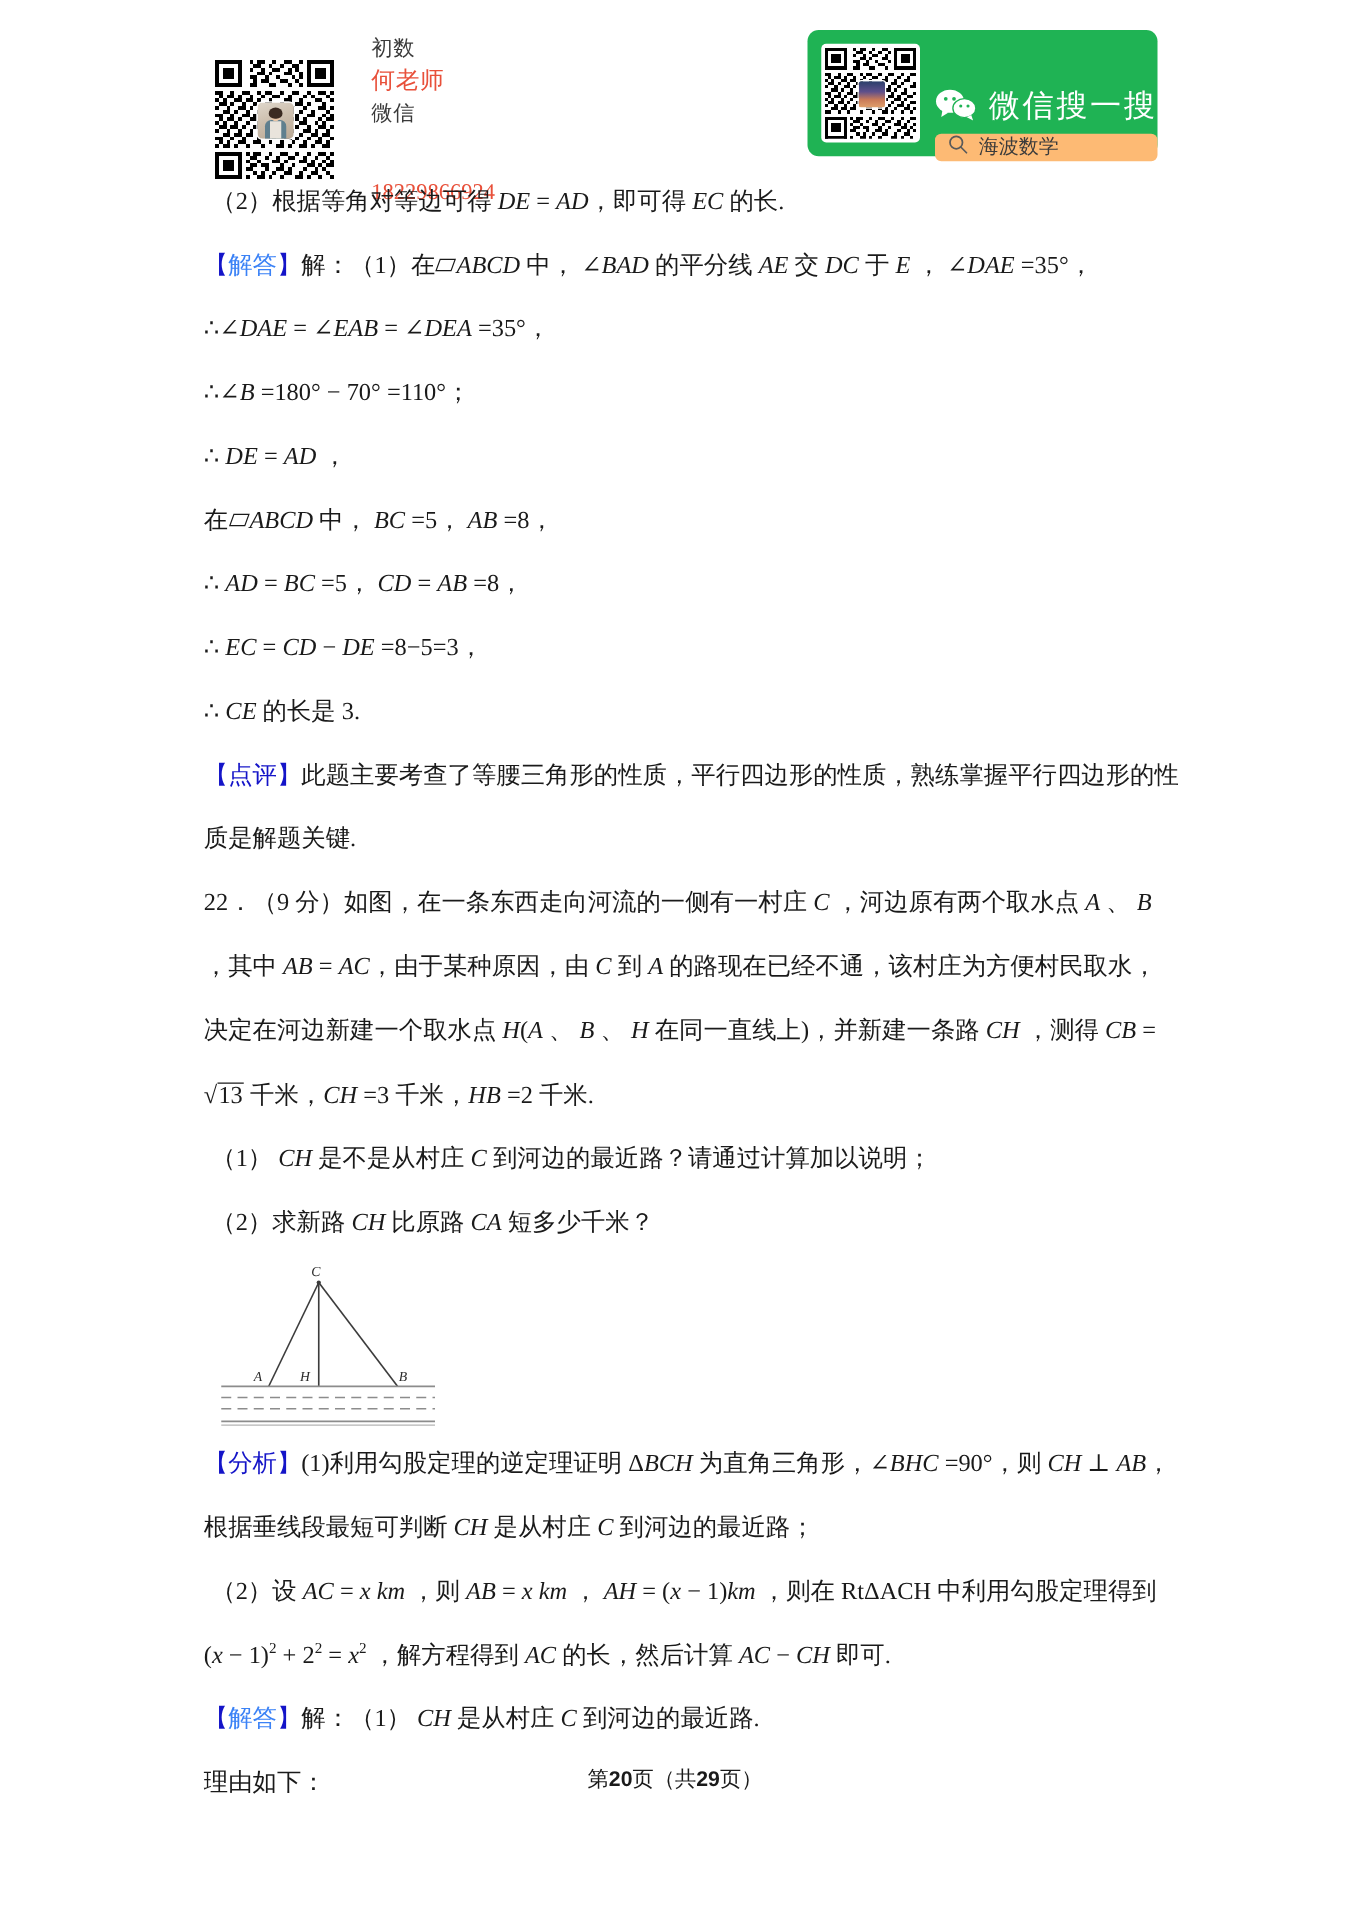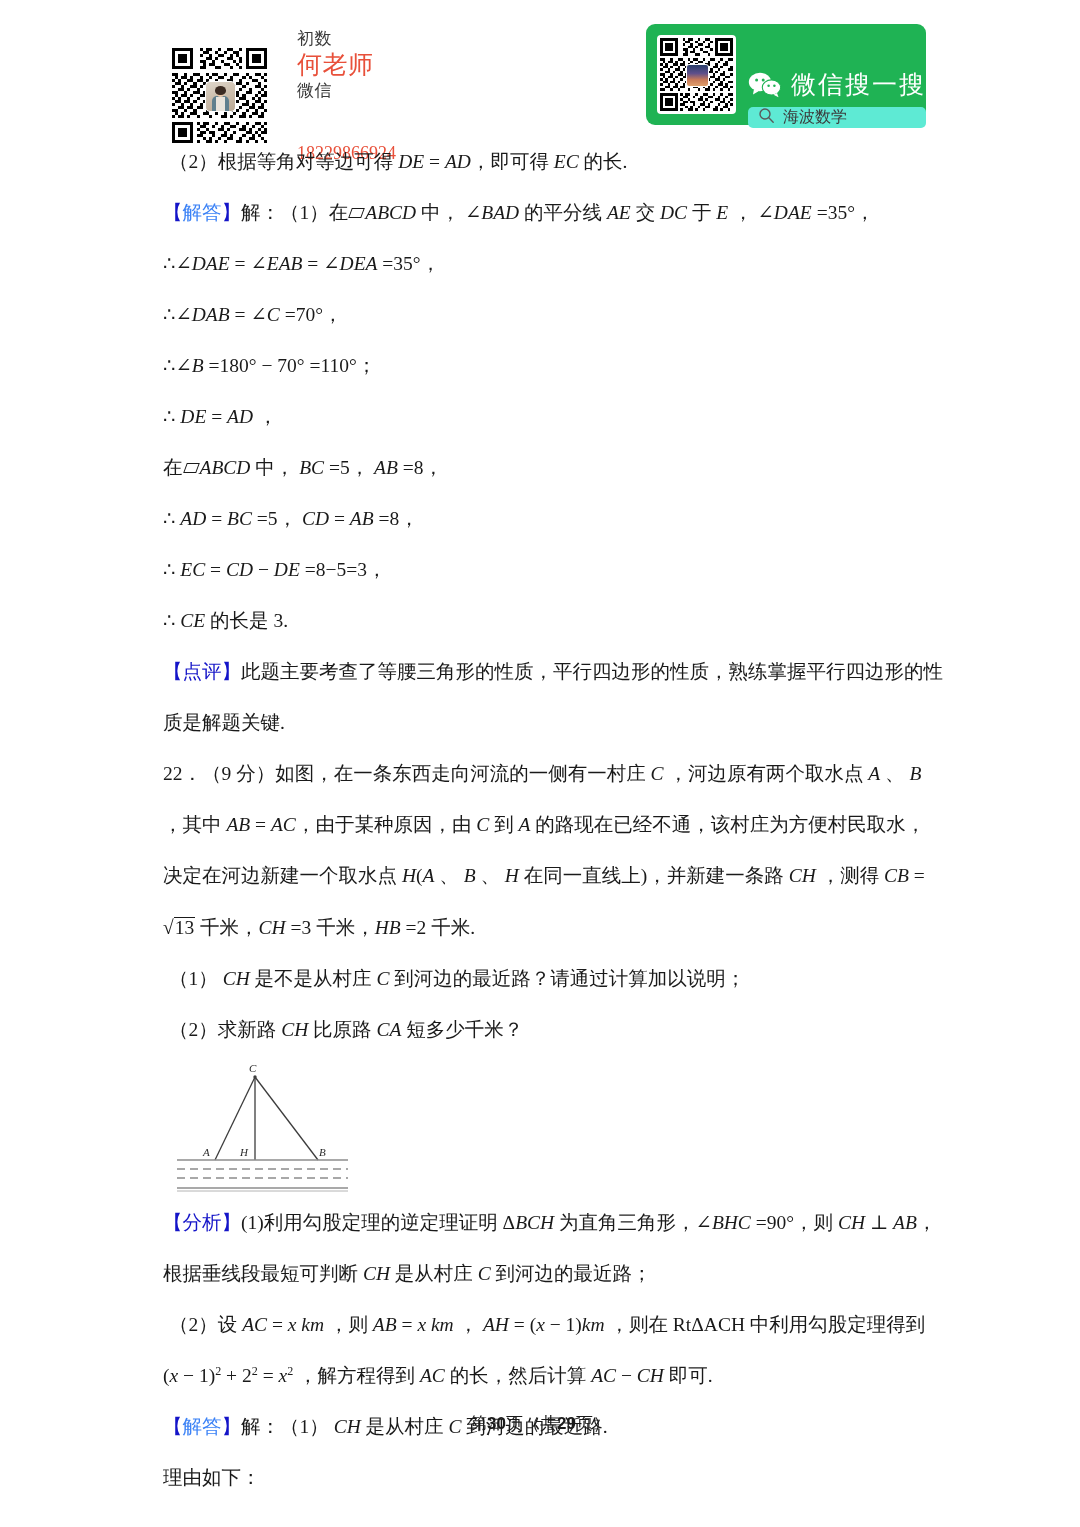--- a/index.html
+++ b/index.html
@@ -84,21 +84,21 @@
     padding-top: 2px;
     font-family: "Liberation Serif", "DejaVu Serif", serif;
   }
   .qr-text div {
     line-height: 26px;
     font-size: 17px;
     letter-spacing: 0.5px;
     white-space: nowrap;
   }
   .qr-text .line-dark { color: #3a3a3a; }
-  .qr-text .line-red  { color: #e8503a; font-size: 25px; }
+  .qr-text .line-red  { color: #e8503a; font-size: 19px; }
   .qr-text .line-phone { color: #e8503a; font-size: 18px; letter-spacing: 0px; margin-top: 36px; }
 
   
   .wx-banner {
     position: absolute;
     left: 646px;
     top: 24px;
     width: 280px;
     height: 101px;
     background: #1fb354;
@@ -151,21 +151,21 @@
   .wx-title {
     color: #ffffff;
     font-size: 25px;
     letter-spacing: 2px;
     font-family: "Liberation Sans", "DejaVu Sans", sans-serif;
     white-space: nowrap;
   }
   .wx-searchbox {
     margin-top: 6px;
     height: 31px;
-    background: #5eead4;
+    background: #fdba74;
     border-radius: 5px;
     display: flex;
     align-items: center;
     padding: 0 10px;
     box-sizing: border-box;
   }
   .wx-search-icon { flex: none; margin-right: 8px; display: block; }
   .wx-search-text {
     font-size: 16px;
     color: #3b3b3b;
@@ -759,21 +759,20 @@
       </div>
     </div>
   </div>
 </div>
 
 <div class="doc">
 
   <div class="p indent">（2）根据等角对等边可得 <i class="it">DE</i> = <i class="it">AD</i>，即可得 <i class="it">EC</i> 的长.</div>
   <div class="p"><span class="tag"><span class="br">【</span><span class="tx-red">解答</span><span class="br">】</span></span>解：（1）在<span class="pgm"></span><i class="it">ABCD</i> 中，&nbsp;∠<i class="it">BAD</i> 的平分线 <i class="it">AE</i> 交 <i class="it">DC</i> 于 <i class="it">E</i> ，&nbsp;∠<i class="it">DAE</i> =35°，</div>
   <div class="p">∴∠<i class="it">DAE</i> = ∠<i class="it">EAB</i> = ∠<i class="it">DEA</i> =35°，</div>
-  <div class="p">∴∠<i class="it">DAB</i> = ∠<i class="it">C</i> =70°，</div>
   <div class="p">∴∠<i class="it">B</i> =180° − 70° =110°；</div>
   <div class="p">∴ <i class="it">DE</i> = <i class="it">AD</i> ，</div>
   <div class="p">在<span class="pgm"></span><i class="it">ABCD</i> 中，&nbsp;<i class="it">BC</i> =5，&nbsp;<i class="it">AB</i> =8，</div>
   <div class="p">∴ <i class="it">AD</i> = <i class="it">BC</i> =5，&nbsp;<i class="it">CD</i> = <i class="it">AB</i> =8，</div>
   <div class="p">∴ <i class="it">EC</i> = <i class="it">CD</i> − <i class="it">DE</i> =8−5=3，</div>
   <div class="p">∴ <i class="it">CE</i> 的长是 3.</div>
   <div class="p wrap"><span class="tag"><span class="br">【</span><span class="tx-blue">点评</span><span class="br">】</span></span>此题主要考查了等腰三角形的性质，平行四边形的性质，熟练掌握平行四边形的性质是解题关键.</div>
   <div class="p wrap">22．（9 分）如图，在一条东西走向河流的一侧有一村庄 <i class="it">C</i> ，河边原有两个取水点 <i class="it">A</i> 、 <i class="it">B</i> ，其中 <i class="it">AB</i> = <i class="it">AC</i>，由于某种原因，由 <i class="it">C</i> 到 <i class="it">A</i> 的路现在已经不通，该村庄为方便村民取水，决定在河边新建一个取水点 <i class="it">H</i>(<i class="it">A</i> 、 <i class="it">B</i> 、 <i class="it">H</i> 在同一直线上)，并新建一条路 <i class="it">CH</i> ，测得 <i class="it">CB</i> = <span class="sqrt-wrap"><span class="radic">√</span><span class="ovl">13</span></span> 千米，<i class="it">CH</i> =3 千米，<i class="it">HB</i> =2 千米.</div>
   <div class="p indent">（1） <i class="it">CH</i> 是不是从村庄 <i class="it">C</i> 到河边的最近路？请通过计算加以说明；</div>
   <div class="p indent">（2）求新路 <i class="it">CH</i> 比原路 <i class="it">CA</i> 短多少千米？</div>
@@ -802,14 +801,14 @@
   </div>
 
   <div class="p wrap"><span class="tag"><span class="br">【</span><span class="tx-blue">分析</span><span class="br">】</span></span>(1)利用勾股定理的逆定理证明 Δ<i class="it">BCH</i> 为直角三角形，∠<i class="it">BHC</i> =90°，则 <i class="it">CH</i> ⊥ <i class="it">AB</i>，根据垂线段最短可判断 <i class="it">CH</i> 是从村庄 <i class="it">C</i> 到河边的最近路；</div>
   <div class="p indent">（2）设 <i class="it">AC</i> = <i class="it">x km</i> ，则 <i class="it">AB</i> = <i class="it">x km</i> ，&nbsp;<i class="it">AH</i> = (<i class="it">x</i> − 1)<i class="it">km</i> ，则在 RtΔACH 中利用勾股定理得到</div>
   <div class="p">(<i class="it">x</i> − 1)<sup class="exp">2</sup> + 2<sup class="exp">2</sup> = <i class="it">x</i><sup class="exp">2</sup> ，解方程得到 <i class="it">AC</i> 的长，然后计算 <i class="it">AC</i> − <i class="it">CH</i> 即可.</div>
   <div class="p"><span class="tag"><span class="br">【</span><span class="tx-red">解答</span><span class="br">】</span></span>解：（1） <i class="it">CH</i> 是从村庄 <i class="it">C</i> 到河边的最近路.</div>
   <div class="p">理由如下：</div>
 </div>
 
 <div class="footer">
-  <span>第</span><b>30</b><span>页（共</span><b>29</b><span>页）</span>
+  <span>第</span><b>20</b><span>页（共</span><b>29</b><span>页）</span>
 </div>
 
 </body></html>

